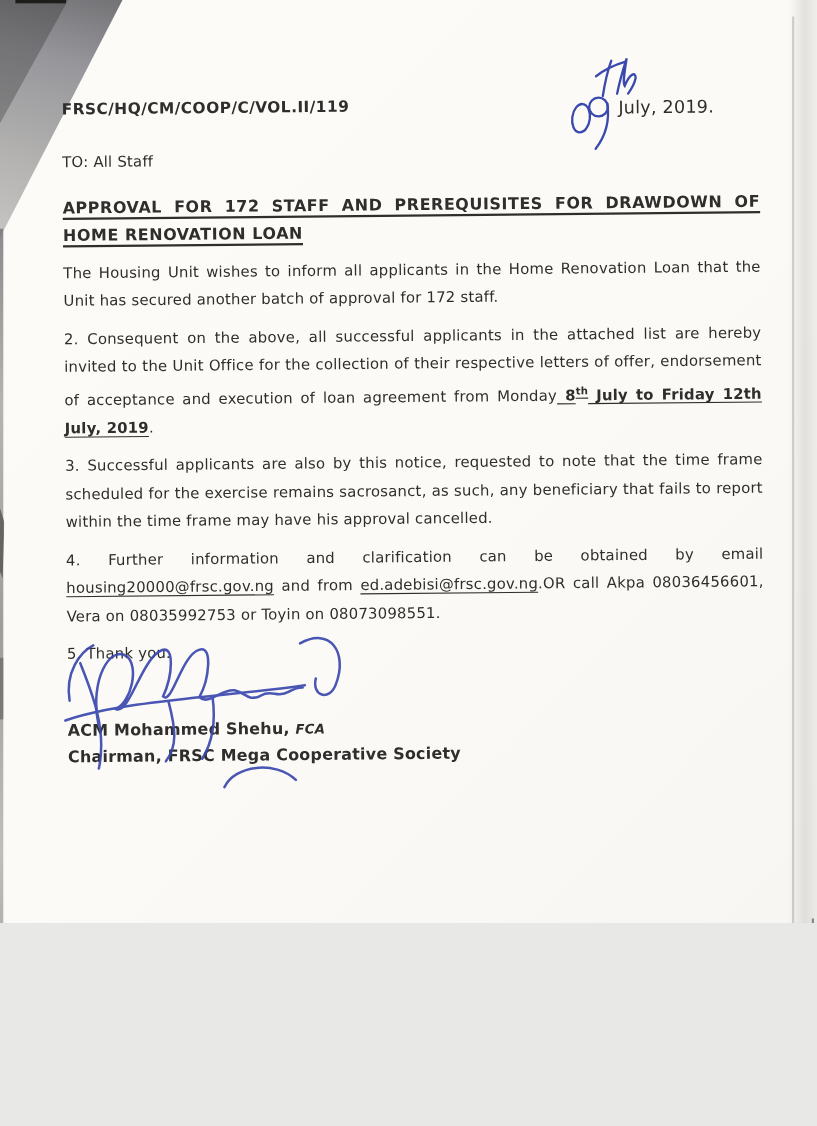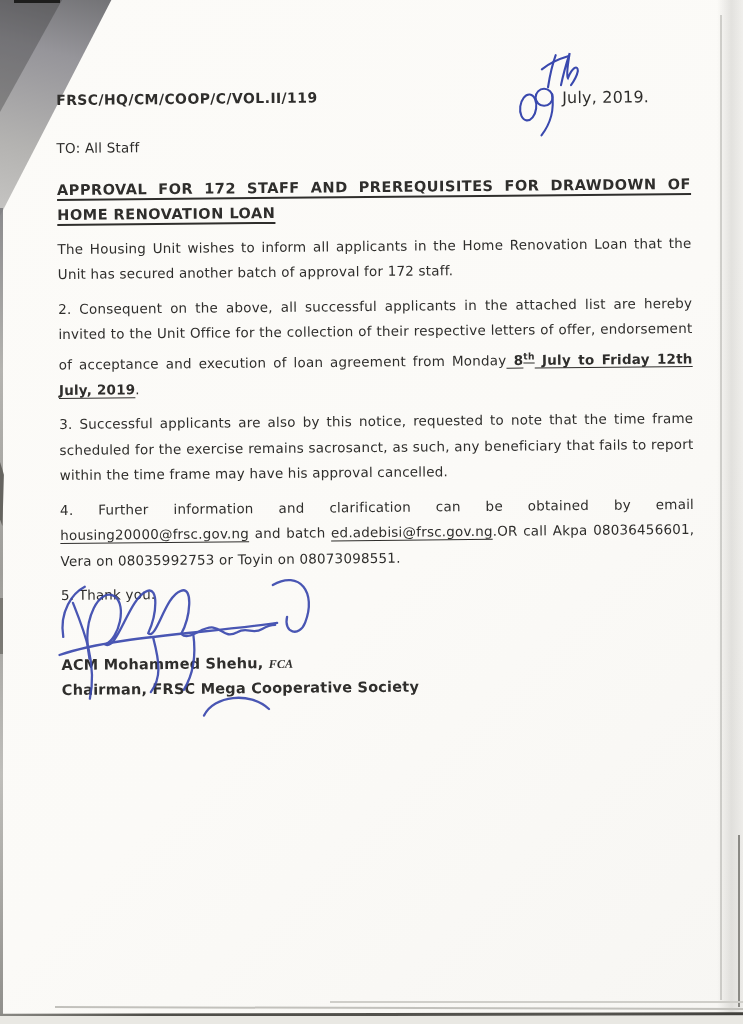--- a/index.html
+++ b/index.html
@@ -1,19 +1,19 @@
 <!DOCTYPE html>
 <html><head>
 <meta charset="utf-8">
 <style>
   * { margin:0; padding:0; box-sizing:border-box; }
   html,body { background:#e8e8e6; }
   .page {
     position:relative;
-    width:743px; height:1024px;
+    width:743px; height:839px;
     margin:0 auto;
     background:linear-gradient(135deg,#fcfbf8 0%,#fbfaf7 55%,#f7f6f3 100%);
     overflow:hidden;
     font-family:"DejaVu Sans", sans-serif;
     color:#2f2e2c;
   }
   
   .fold-corner { position:absolute; left:0; top:0; width:116px; height:216px;
     clip-path:polygon(0 0,96% 0,0 100%);
     background:linear-gradient(195deg,#727275 0%,#96959a 28%,#b4b3b1 70%,#c6c5c3 100%); }
@@ -48,21 +48,21 @@
   .title { margin-top:16px; font-weight:bold; font-size:14.5px; letter-spacing:.5px;
     text-align:justify; line-height:25px;
     text-decoration:underline; text-underline-offset:4px; text-decoration-thickness:1.6px; }
   .para { margin-top:9px; text-align:justify; }
   .para:first-of-type { margin-top:7px; }
   .b { font-weight:bold; }
   .u { text-decoration:underline; text-underline-offset:3px; text-decoration-thickness:1.4px; }
   .sup { vertical-align:super; font-size:.68em;margin-top:47px; }
   .signoff { position:relative; margin-top:44px; }
   .signoff-name { font-weight:bold; font-size:14.5px; line-height:24px; }
-  .signoff-cred { font-style:italic; font-weight:bold; font-size:12px;font-family:Liberation Serif, serif; }
+  .signoff-cred { font-style:italic; font-weight:bold; font-size:12px; }
   .signoff-title { font-weight:bold; font-size:14.5px; line-height:24px; }
   .signature-ink { position:absolute; left:-8px; top:-86px; pointer-events:none; }
 </style>
 </head>
 <body>
 
 <div class="page">
 
   <div class="fold-corner"></div>
   <div class="fold-dark"></div>
@@ -99,21 +99,21 @@
       </div>
     </div>
 
     <div class="to-line">TO: All Staff</div>
 
     <p class="title">APPROVAL FOR 172 STAFF AND PREREQUISITES FOR DRAWDOWN OF HOME RENOVATION LOAN</p>
 
     <p class="para"><span>The Housing Unit wishes to inform all applicants in the Home Renovation Loan that the Unit has secured another batch of approval for 172 staff.</span></p>
     <p class="para"><span>2. Consequent on the above, all successful applicants in the attached list are hereby invited to the Unit Office for the collection of their respective letters of offer, endorsement of acceptance and execution of loan agreement from Monday</span><span class="b u"> 8</span><span class="b u sup">th</span><span class="b u"> July to Friday 12th July, 2019</span><span>.</span></p>
     <p class="para"><span>3. Successful applicants are also by this notice, requested to note that the time frame scheduled for the exercise remains sacrosanct, as such, any beneficiary that fails to report within the time frame may have his approval cancelled.</span></p>
-    <p class="para"><span>4. Further information and clarification can be obtained by email </span><span class="u">housing20000@frsc.gov.ng</span><span> and batch </span><span class="u">ed.adebisi@frsc.gov.ng</span><span>.OR call Akpa 08036456601, Vera on 08035992753 or Toyin on 08073098551.</span></p>
+    <p class="para"><span>4. Further information and clarification can be obtained by email </span><span class="u">housing20000@frsc.gov.ng</span><span> and from </span><span class="u">ed.adebisi@frsc.gov.ng</span><span>.OR call Akpa 08036456601, Vera on 08035992753 or Toyin on 08073098551.</span></p>
     <p class="para"><span>5. Thank you.</span></p>
 
     <div class="signoff">
       <svg class="signature-ink" width="300" height="160" viewBox="0 0 300 160" fill="none" stroke="#3a49ae" stroke-width="2.3" stroke-linecap="round" opacity="0.92">
         <path d="M6,88 C60,70 150,68 224,58"></path>
         <path d="M20,36 C30,62 44,96 36,132"></path>
         <path d="M10,70 C6,44 20,26 32,20"></path>
         <path d="M36,92 C28,50 48,20 62,30 C74,39 66,72 52,78 C64,84 76,32 94,25 C106,20 104,48 95,67 C103,75 112,30 128,25 C141,20 137,52 128,68 C136,76 149,60 160,62 C170,64 172,73 184,67 C194,61 199,70 209,64 C214,61 218,60 222,60"></path>
         <path d="M220,20 C247,5 264,28 252,58 C246,73 230,68 234,52"></path>
         <path d="M100,72 C106,96 108,112 97,126"></path>

